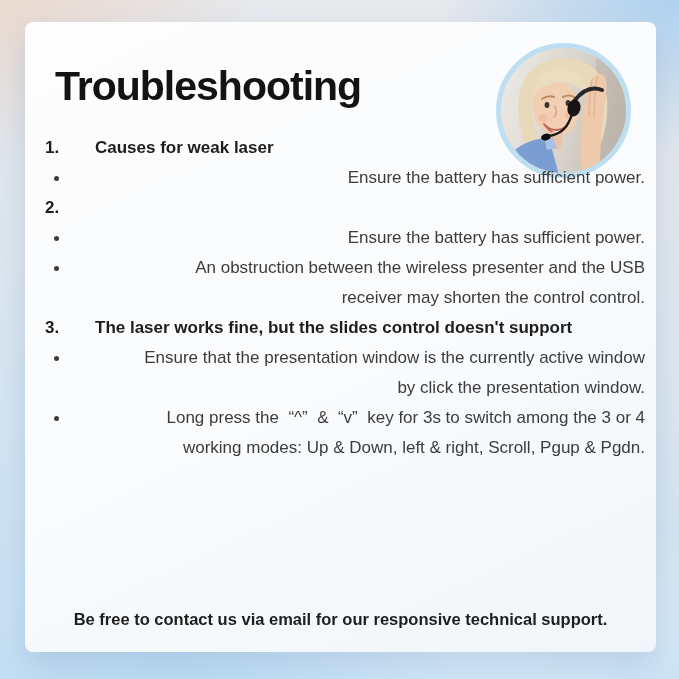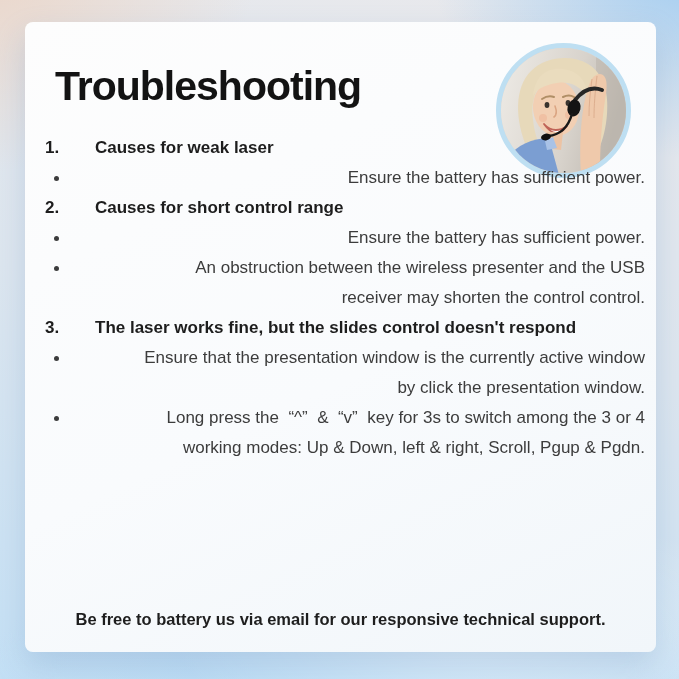--- a/index.html
+++ b/index.html
@@ -118,40 +118,39 @@
           <span class="sec-title">Causes for weak laser</span>
         </div>
         <ul class="bullets">
           <li class="bullet"><span>Ensure the battery has sufficient power.</span></li>
         </ul>
       </div>
 
       <div class="section">
         <div class="sec-head">
           <span class="sec-num">2.</span>
-          <span class="sec-title">Causes for short control range</span>
         </div>
         <ul class="bullets">
           <li class="bullet"><span>Ensure the battery has sufficient power.</span></li>
           <li class="bullet"><span>An obstruction between the wireless presenter and the USB
 receiver may shorten the control control.</span></li>
         </ul>
       </div>
 
       <div class="section">
         <div class="sec-head">
           <span class="sec-num">3.</span>
-          <span class="sec-title">The laser works fine, but the slides control doesn't respond</span>
+          <span class="sec-title">The laser works fine, but the slides control doesn't support</span>
         </div>
         <ul class="bullets">
           <li class="bullet"><span>Ensure that the presentation window is the currently active window
 by click the presentation window.</span></li>
           <li class="bullet"><span>Long press the  “^”  &amp;  “v”  key for 3s to switch among the 3 or 4
 working modes: Up &amp; Down, left &amp; right, Scroll, Pgup &amp; Pgdn.</span></li>
         </ul>
       </div>
 
     </div>
 
-    <div class="footer">Be free to battery us via email for our responsive technical support.</div>
+    <div class="footer">Be free to contact us via email for our responsive technical support.</div>
 
   </div>
 </div>
 
 </body></html>

